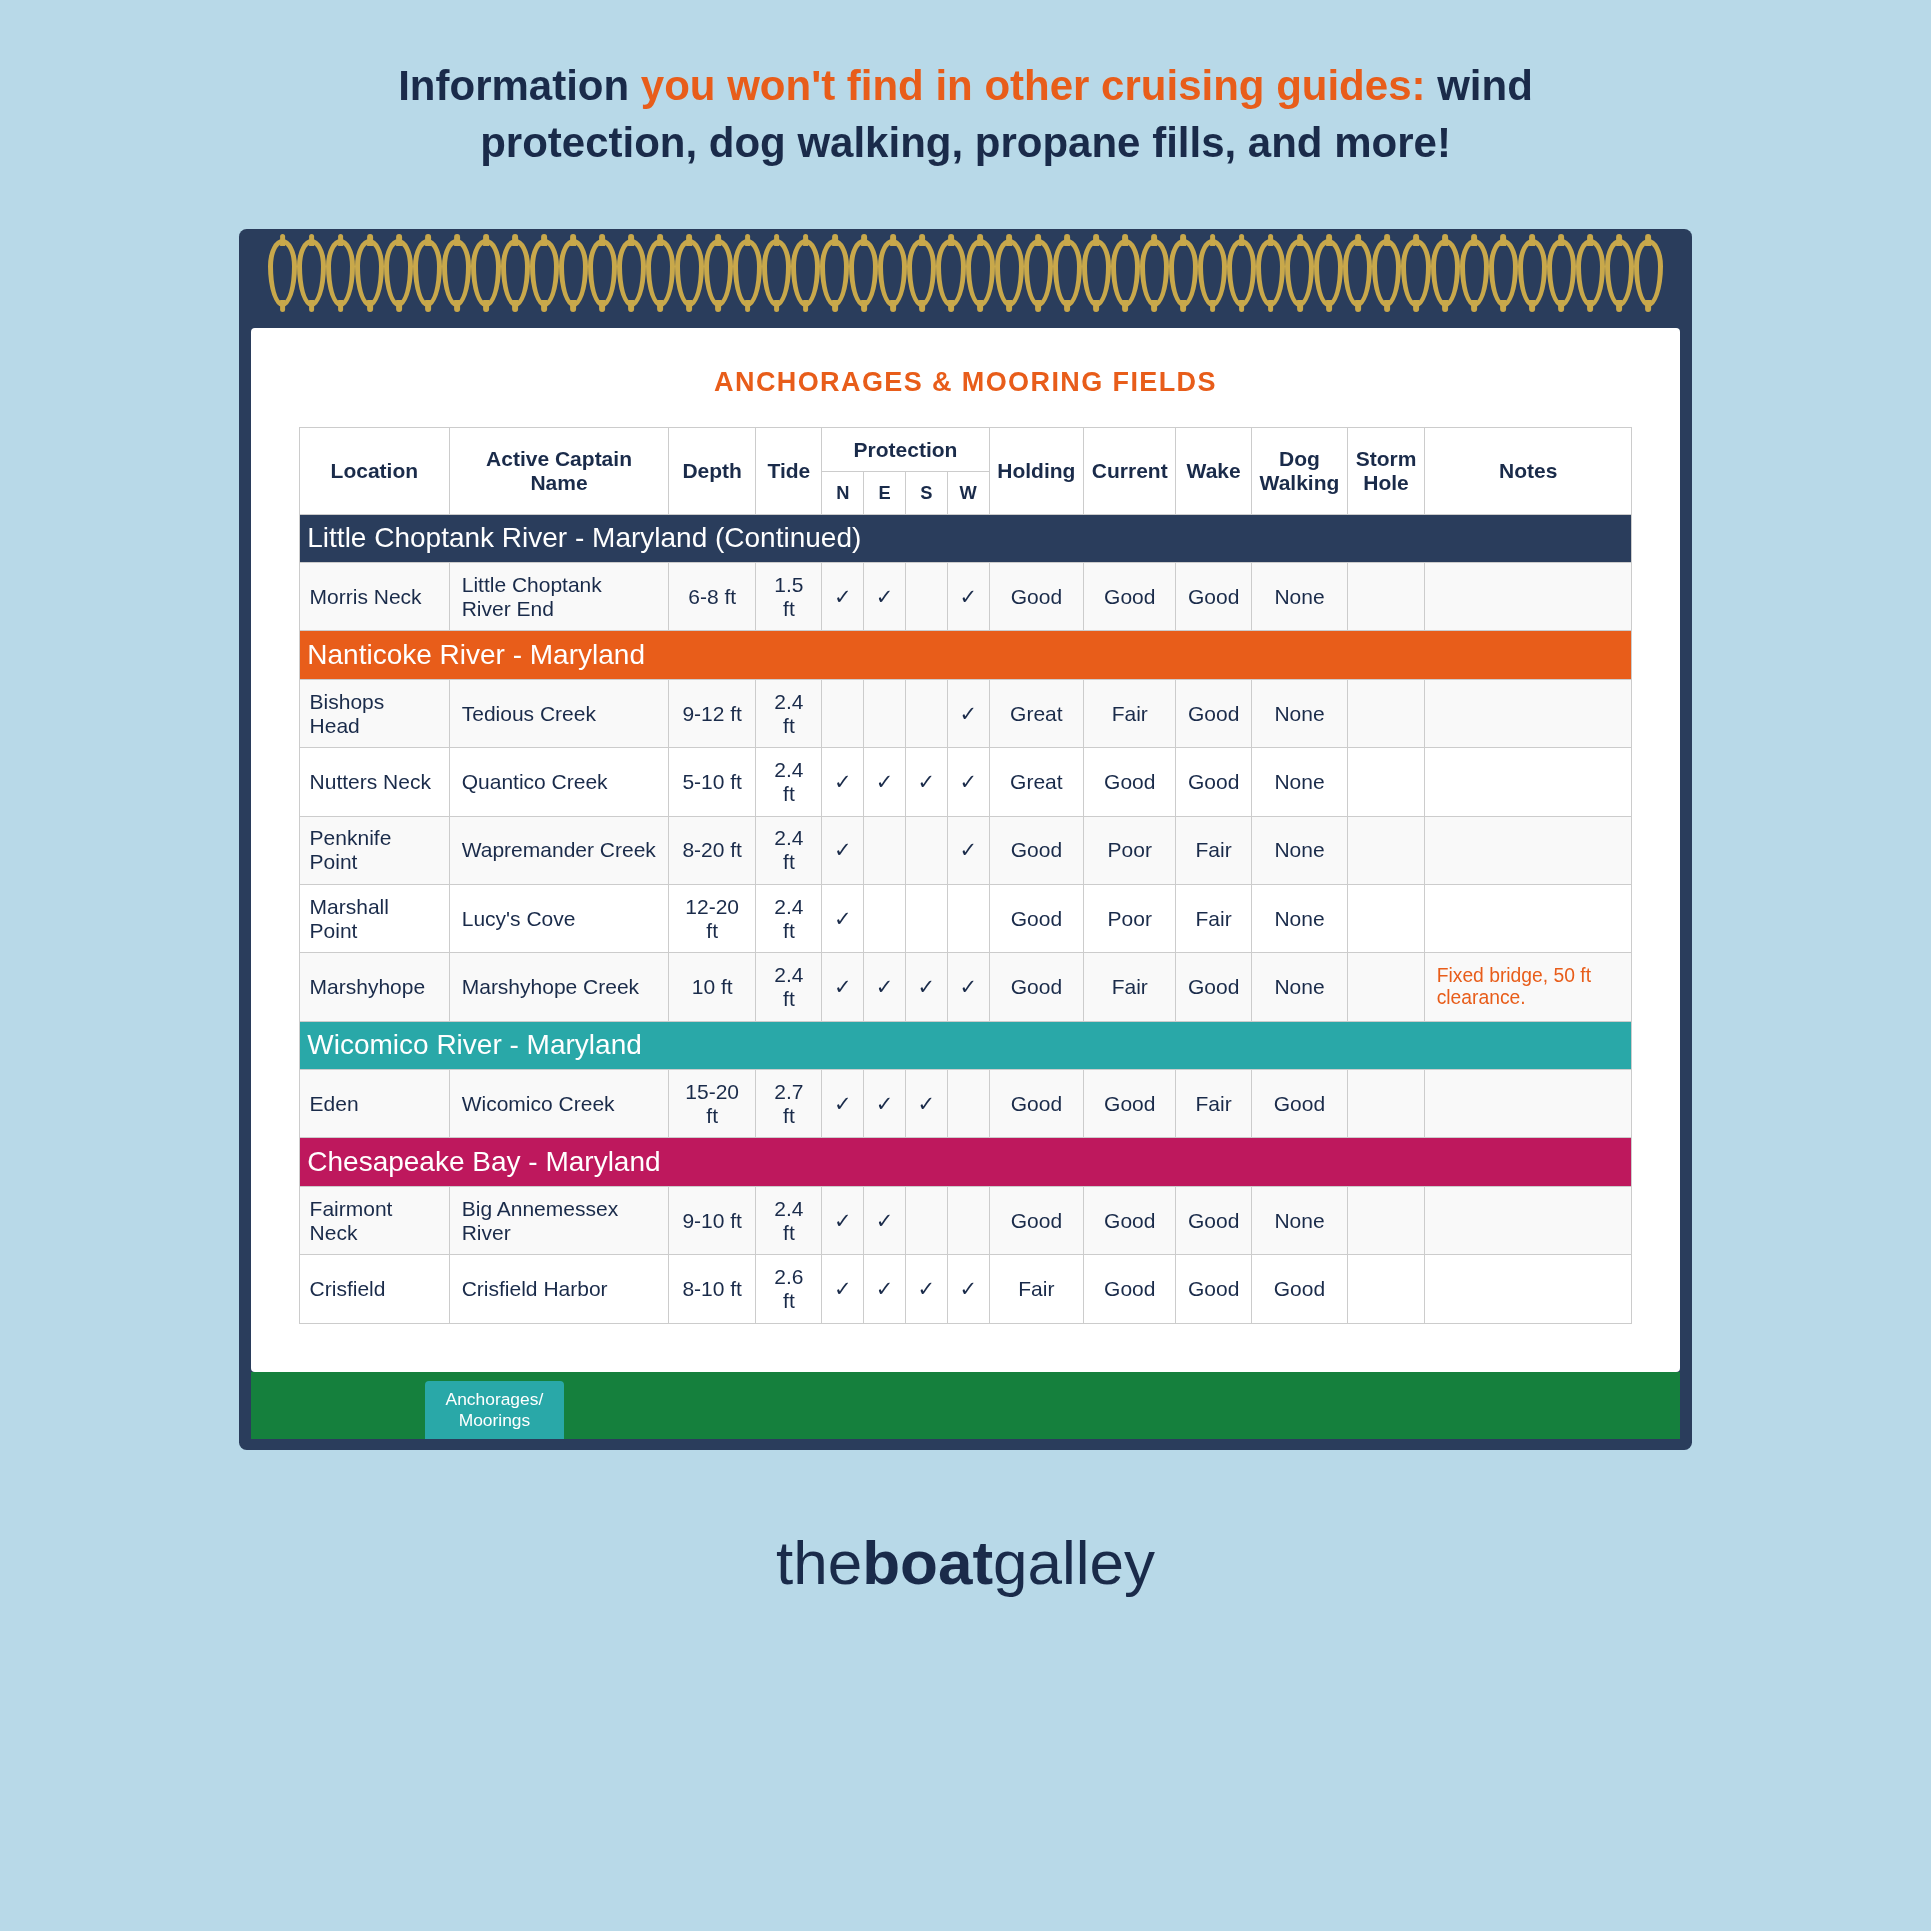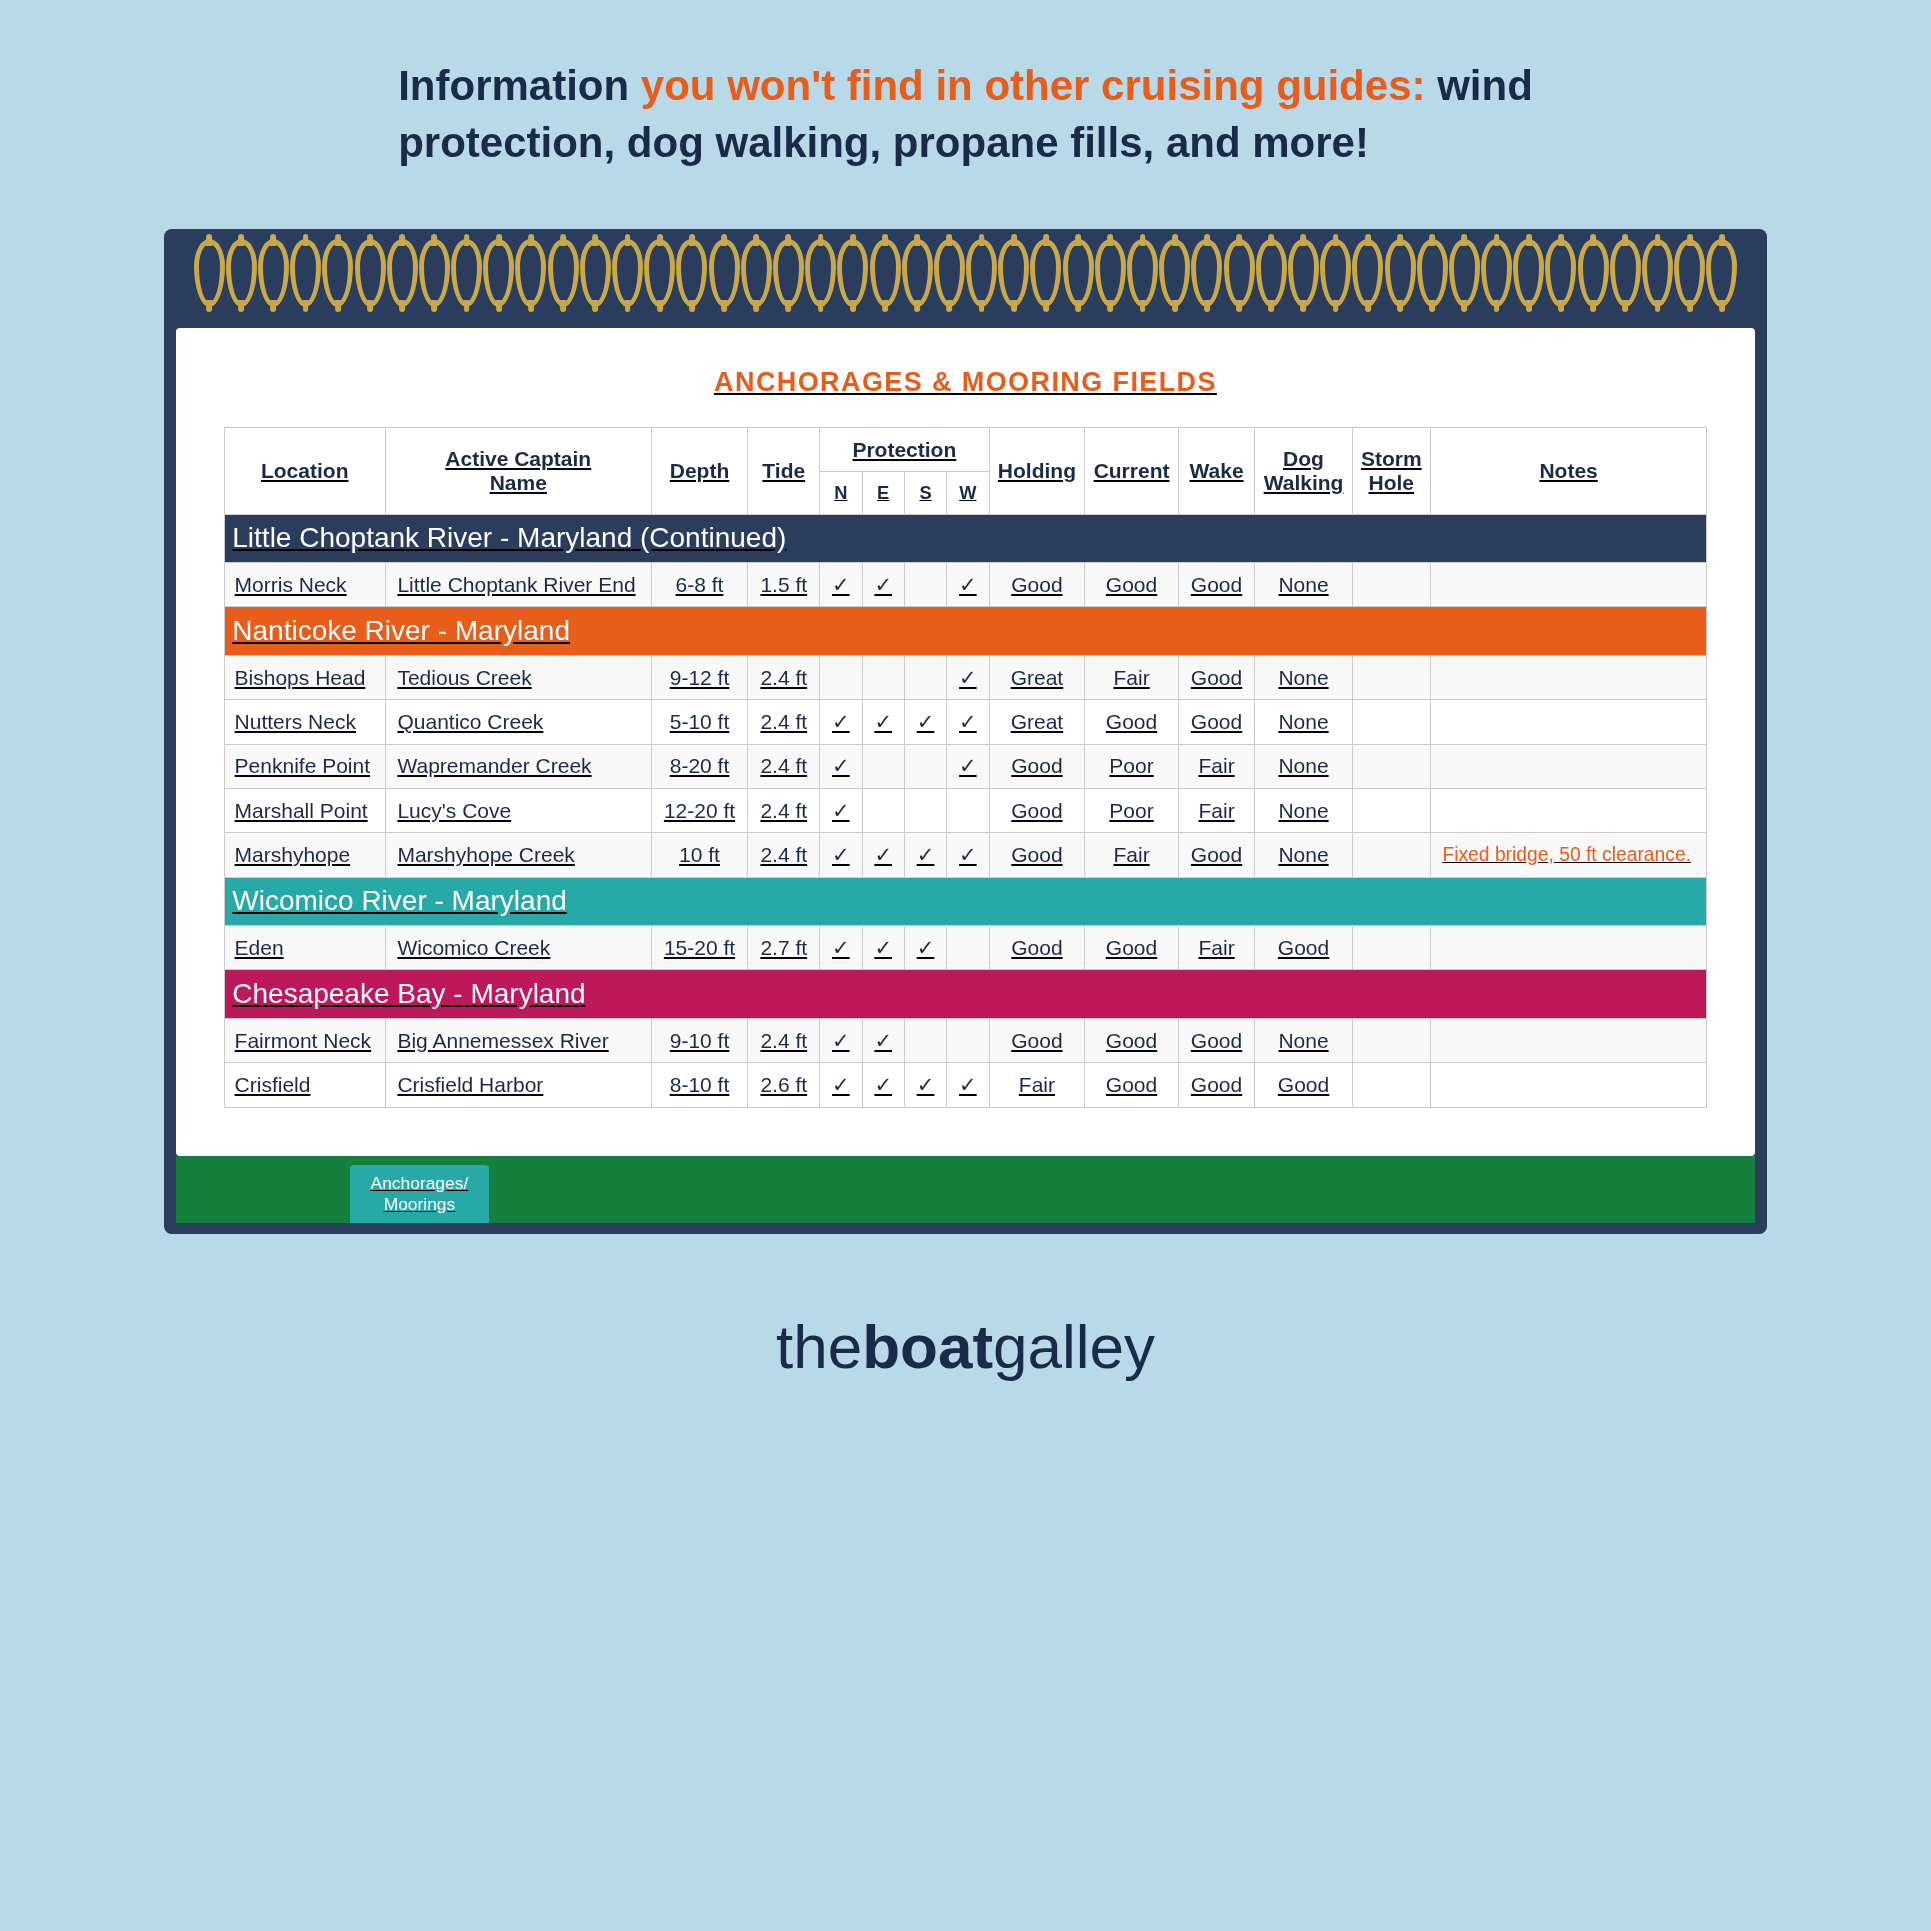--- a/index.html
+++ b/index.html
@@ -7,37 +7,37 @@
       width: 1931px;
       height: 1931px;
       background-color: #b8d9e8;
       display: flex;
       flex-direction: column;
       align-items: center;
       font-family: Arial, Helvetica, sans-serif;
       overflow: hidden;
     }
     .header-text {
+      text-align: center;
       margin-top: 58px;
       padding: 0 77px;
       font-size: 42px;
       font-weight: 600;
       color: #1a2b4a;
       line-height: 1.35;
       max-width: 1738px;
     }
     .header-text .highlight {
       color: #e85d1a;
       font-weight: 700;
     }
     .notebook-container {
       margin-top: 58px;
-      width: 1603px;
+      width: 1453px;
       position: relative;
-      text-decoration: underline;
     }
     
     .spirals {
       width: 100%;
       height: 87px;
       background: #2a3d5c;
       border-radius: 7.7px 7.7px 0 0;
       display: flex;
       align-items: center;
       justify-content: space-around;

